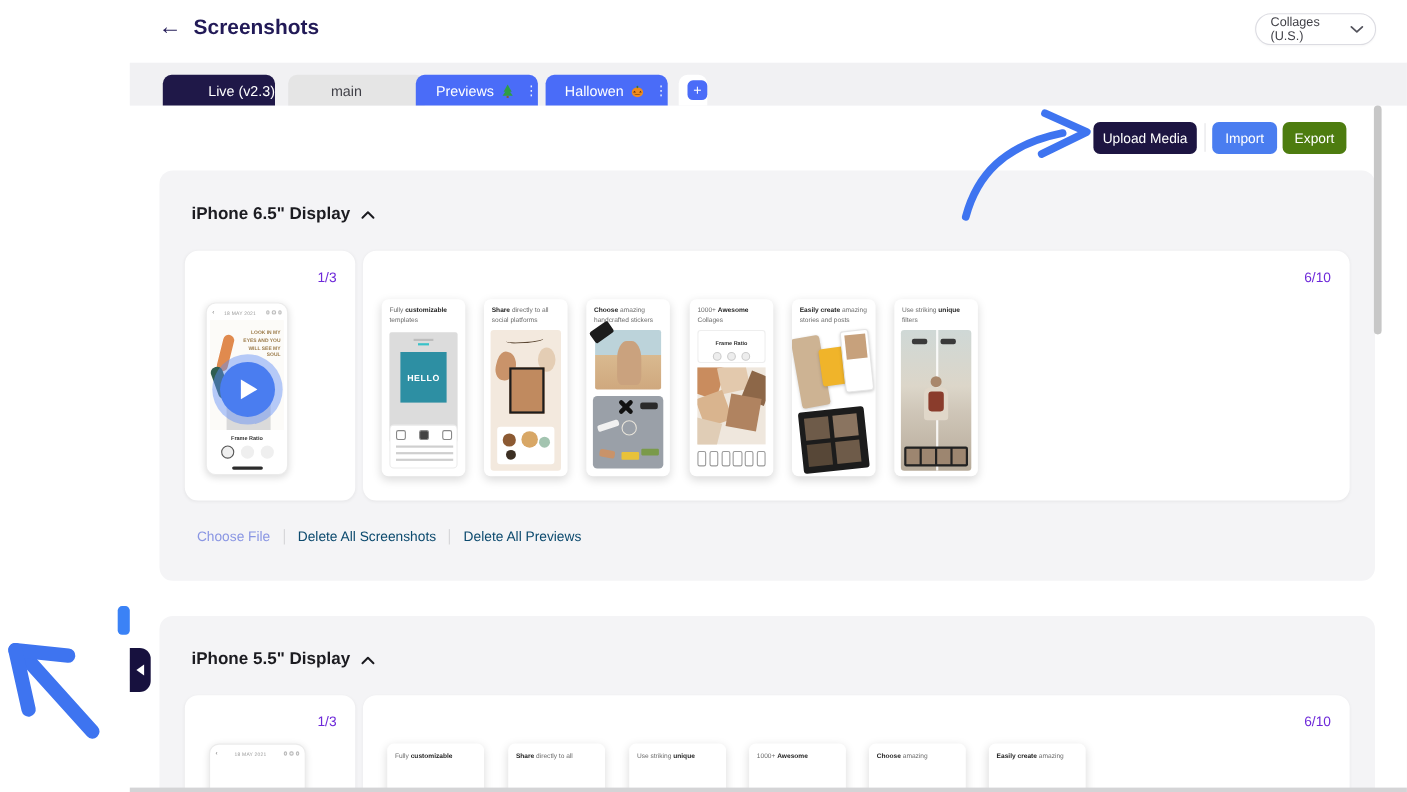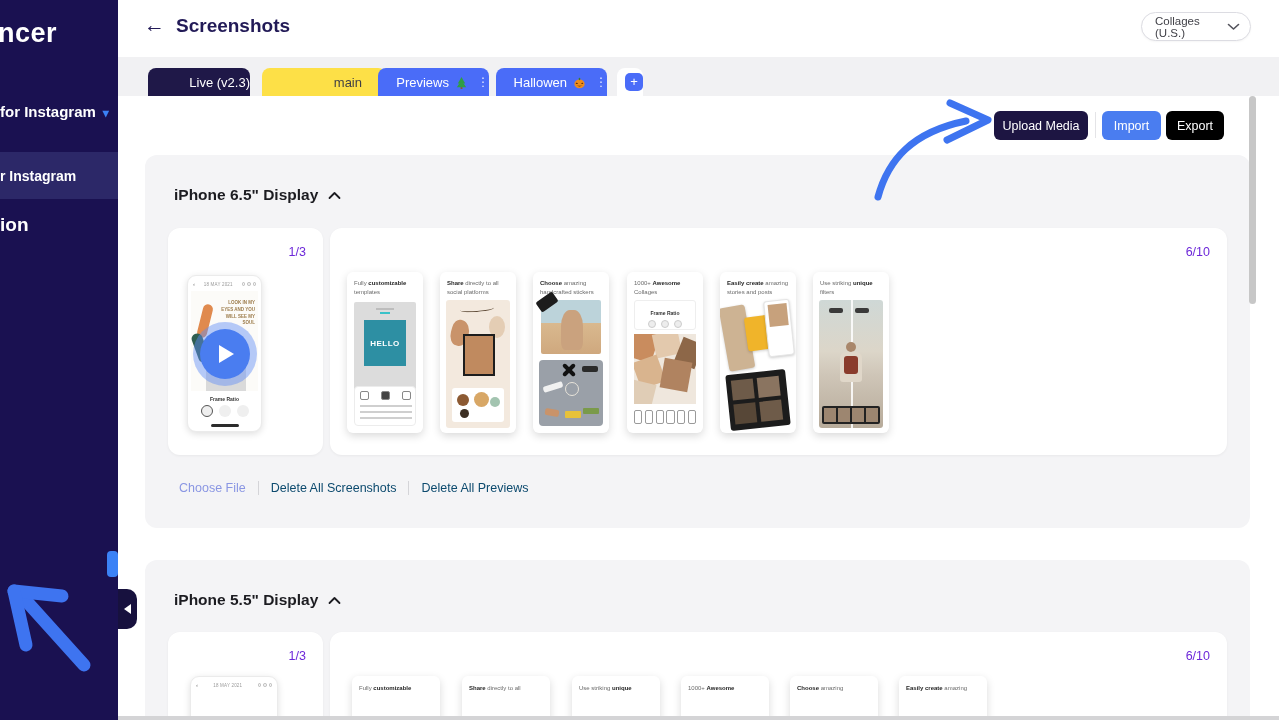--- a/index.html
+++ b/index.html
@@ -26,37 +26,37 @@
   .header { left:118px; top:0; width:1161px; height:57px; background:#fff; }
   .back-btn { left:144px; top:13px; font-size:21px; font-weight:bold; color:#221a57; cursor:pointer; }
   .page-title { left:176px; top:15px; font-size:19px; font-weight:bold; color:#221a57; }
   .lang-pill { left:1141px; top:12px; width:110px; height:29px; background:#fff; border:1px solid #dcdce2; border-radius:15px; display:flex; align-items:center; padding:0 10px 0 13px; cursor:pointer; box-shadow:0 1px 2px rgba(0,0,0,.04); }
   .lang-pill .lbl { font-size:11.5px; color:#3f3f46; flex:1; }
 
   
   .tabstrip { left:118px; top:57px; width:1161px; height:39px; background:#f1f1f3; }
   .tab { top:68px; height:28px; border-radius:8px 8px 0 0; display:flex; align-items:center; justify-content:flex-end; font-size:13px; cursor:pointer; }
   .tab-dark { left:148px; width:102px; background:#1f1848; color:#fff; }
-  .tab-light { left:262px; width:124px; background:#fde047; color:#3f3f46; }
+  .tab-light { left:262px; width:124px; background:#e5e5e5; color:#3f3f46;gap:33px; }
   .tab-blue { background:#4a6cf8; color:#fff; }
   .tab-christmas { left:378px; width:111px; }
   .tab-hallowen { left:496px; width:111px; }
   .kebab { font-size:12px; margin-left:9px; line-height:1; }
   .tab-light .kebab { color:#71717a; margin-left:12px; }
   .tab-blue .kebab { color:#e8edff; }
   .tab-emoji { width:13px; height:13px; margin-left:6px; }
   .tab-add { left:617px; width:26px; background:#fff; }
   .add-box { width:18px; height:18px; background:#4a6cf8; border-radius:5px; color:#fff; font-size:13px; line-height:17px; text-align:center; }
 
   
   .btn { top:111px; height:29px; border-radius:6px; color:#fff; font-size:12.5px; display:flex; align-items:center; justify-content:center; cursor:pointer; }
   .btn-upload { left:994px; width:94px; background:#1d1542; }
   .toolbar-divider { left:1095px; top:112px; width:1px; height:26px; background:#e4e4e7; }
   .btn-import { left:1102px; width:59px; background:#4a7df0; }
-  .btn-export { left:1166px; width:58px; background:#000000; }
+  .btn-export { left:1166px; width:58px; background:#4d7c0f; }
   .upload-arrow { left:850px; top:90px; width:160px; height:120px; z-index:8; pointer-events:none; }
 
   
   .section { left:145px; width:1105px; background:#f4f4f6; border-radius:12px; }
   .sec-1 { top:155px; height:373px; }
   .sec-2 { top:560px; height:200px; }
   .sec-title { left:174px; display:flex; align-items:center; gap:10px; cursor:pointer; }
   .sec-title span { font-size:15.5px; font-weight:bold; color:#1c1c21; }
   .st-1 { top:186px; } .st-2 { top:591px; }
   .card { background:#fff; border-radius:12px; box-shadow:0 1px 3px rgba(0,0,0,.05); }
@@ -180,32 +180,20 @@
   .scroll-thumb { left:1249px; top:96px; width:7px; height:208px; background:#c7c7c7; border-radius:4px; }
   .bottom-strip { left:118px; top:716px; width:1161px; height:4px; background:#d4d4d6; }
 
   svg { display:block; }
 </style>
 </head>
 <body>
 
 <div class="app">
 
-  <aside class="abs sidebar">
-    <div class="abs logo-frag">ncer</div>
-    <div class="abs side-item si-0">
-      <span>for Instagram</span><span class="caret">▾</span>
-    </div>
-    <div class="abs side-item si-active">
-      <span>r Instagram</span>
-    </div>
-    <div class="abs side-item si-2">
-      <span>ion</span>
-    </div>
-  </aside>
   <div class="abs mini-tab"></div>
   <div class="abs collapse-btn">
     <span class="collapse-tri"></span>
   </div>
   <svg class="abs big-arrow" viewBox="0 0 110 120">
     <path d="M 84 90 L 20 19" stroke="#3e74f0" stroke-width="13" stroke-linecap="round" fill="none"></path>
     <path d="M 14 16 L 62 21" stroke="#3e74f0" stroke-width="13" stroke-linecap="round" fill="none"></path>
     <path d="M 14 16 L 26 70" stroke="#3e74f0" stroke-width="13" stroke-linecap="round" fill="none"></path>
   </svg>
 

